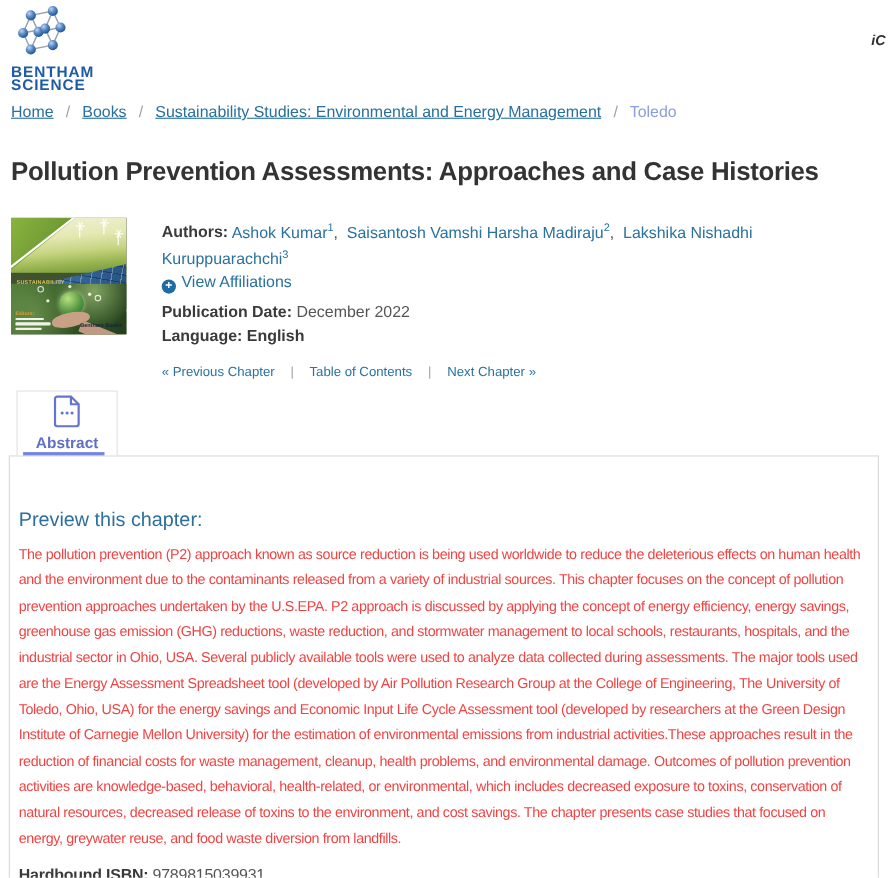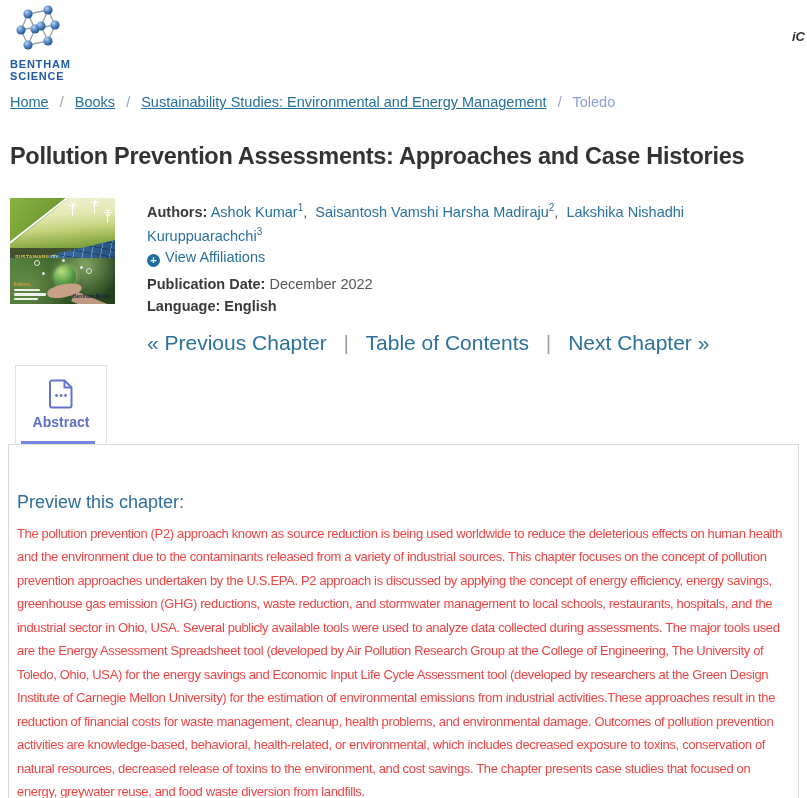--- a/index.html
+++ b/index.html
@@ -5,21 +5,21 @@
   * { margin:0; padding:0; box-sizing:border-box; }
   html,body { background:#fff; }
   body {
     width:807px; height:798px; overflow:hidden; position:relative;
     font-family:"Liberation Sans", sans-serif; color:#444;
   }
 
   
   .header { position:relative; padding:5px 0 0 10px; height:80px; }
   .logo { display:inline-block; cursor:pointer; }
-  .logo-text { font-size:11px; font-weight:bold; color:#1e5ba4; line-height:12px; letter-spacing:0.8px; margin-top:1px; }
+  .logo-text { font-size:14px; font-weight:bold; color:#1e5ba4; line-height:12px; letter-spacing:0.8px; margin-top:1px; }
   .nav-fragment { position:absolute; top:29px; left:792px; font-size:13px; font-weight:600; color:#2f2f2f; white-space:nowrap;font-style:italic; }
 
   
   .breadcrumb { margin:14px 0 0 10px; font-size:14.5px; color:#888; }
   .breadcrumb a { color:#26709b; text-decoration:underline; cursor:pointer; }
   .crumb-sep { color:#9aa4ad; margin:0 7px; }
   .crumb-current { color:#8b9ddb; }
 
   
   .page-title { margin:33px 10px 0 10px; font-size:23.5px; font-weight:bold; color:#333; letter-spacing:-0.3px; }
@@ -77,26 +77,26 @@
   .meta a { color:#2a719e; text-decoration:none; cursor:pointer;margin-top:48px; }
   .meta-line { line-height:20px; margin-bottom:2px; }
   .affil-line { margin:2px 0 7px 0; line-height:18px; }
   .plus-icon { display:inline-block; width:13px; height:13px; border-radius:50%; background:#1d6ca3;
     color:#fff; font-size:11px; line-height:13px; text-align:center; font-weight:bold;
     vertical-align:-2px; margin-right:5px; cursor:pointer; }
   .affil-link { color:#2a719e; cursor:pointer; }
   sup { font-size:10px; color:#2a719e; }
   .auth-sep { color:#555; margin-right:4px; }
   .lang-val { font-weight:bold; color:#3a3a3a; }
-  .chapter-nav { margin-top:15px; font-size:21px; }
+  .chapter-nav { margin-top:15px; font-size:12px; }
   .chapter-nav a { color:#2a719e; text-decoration:none; cursor:pointer; }
   .nav-sep { color:#9aa4ad; margin:0 11px; }
 
   
-  .abstract-tab { position:relative; z-index:2; margin:10px 0 -1px 15px; width:92px; height:80px;
+  .abstract-tab { position:relative; z-index:2; margin:10px 0 -1px 15px; width:92px; height:60px;
     background:#fff; border:1px solid #e2e2e2; display:flex; flex-direction:column;
     align-items:center; justify-content:center; gap:5px; cursor:pointer; }
   .abstract-tab::after { content:""; position:absolute; bottom:0; left:5px; right:11px; height:2.5px; background:#7486dd; }
   .abstract-label { color:#5f6fc9; font-size:14px; font-weight:bold; }
 
   
   .preview-panel { margin:0 8px; border:1px solid #d9d9d9; padding:7px 9px 16px 8px; min-height:373px; }
   .preview-heading { font-size:18px; color:#2d6f9c; font-weight:400; margin-bottom:9px;margin-top:40px; }
   .abstract-paragraph { font-size:13px; line-height:23.5px; color:#ef4444; letter-spacing:-0.35px; margin-bottom:13px; }
   .isbn-line { font-size:14.5px; line-height:18.5px; color:#555; letter-spacing:-0.2px; }

